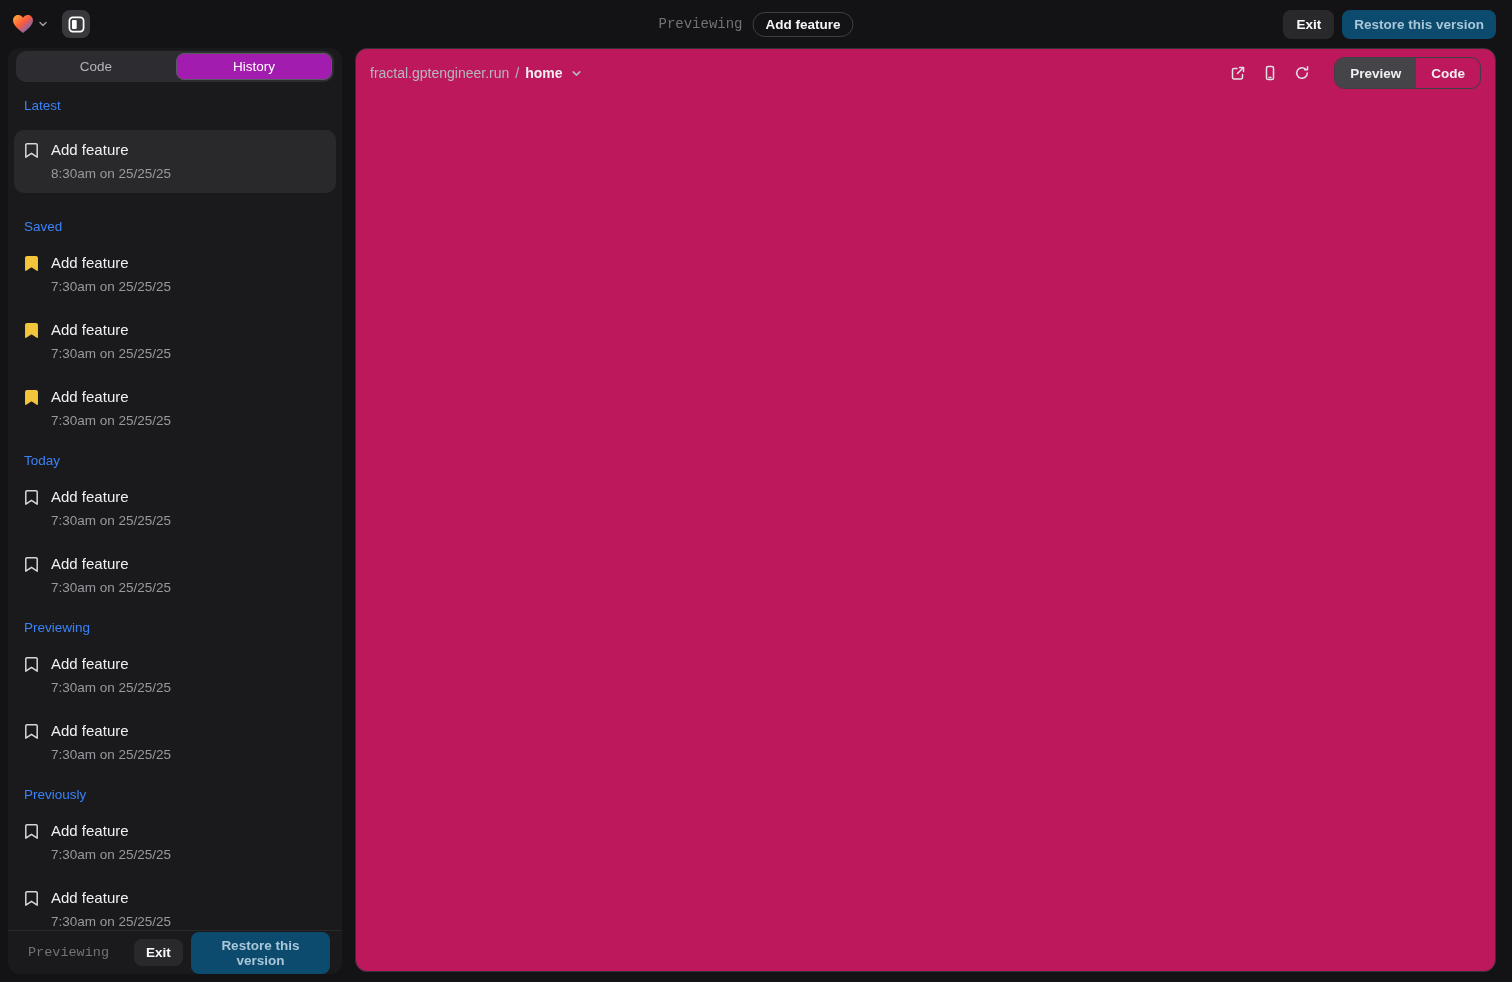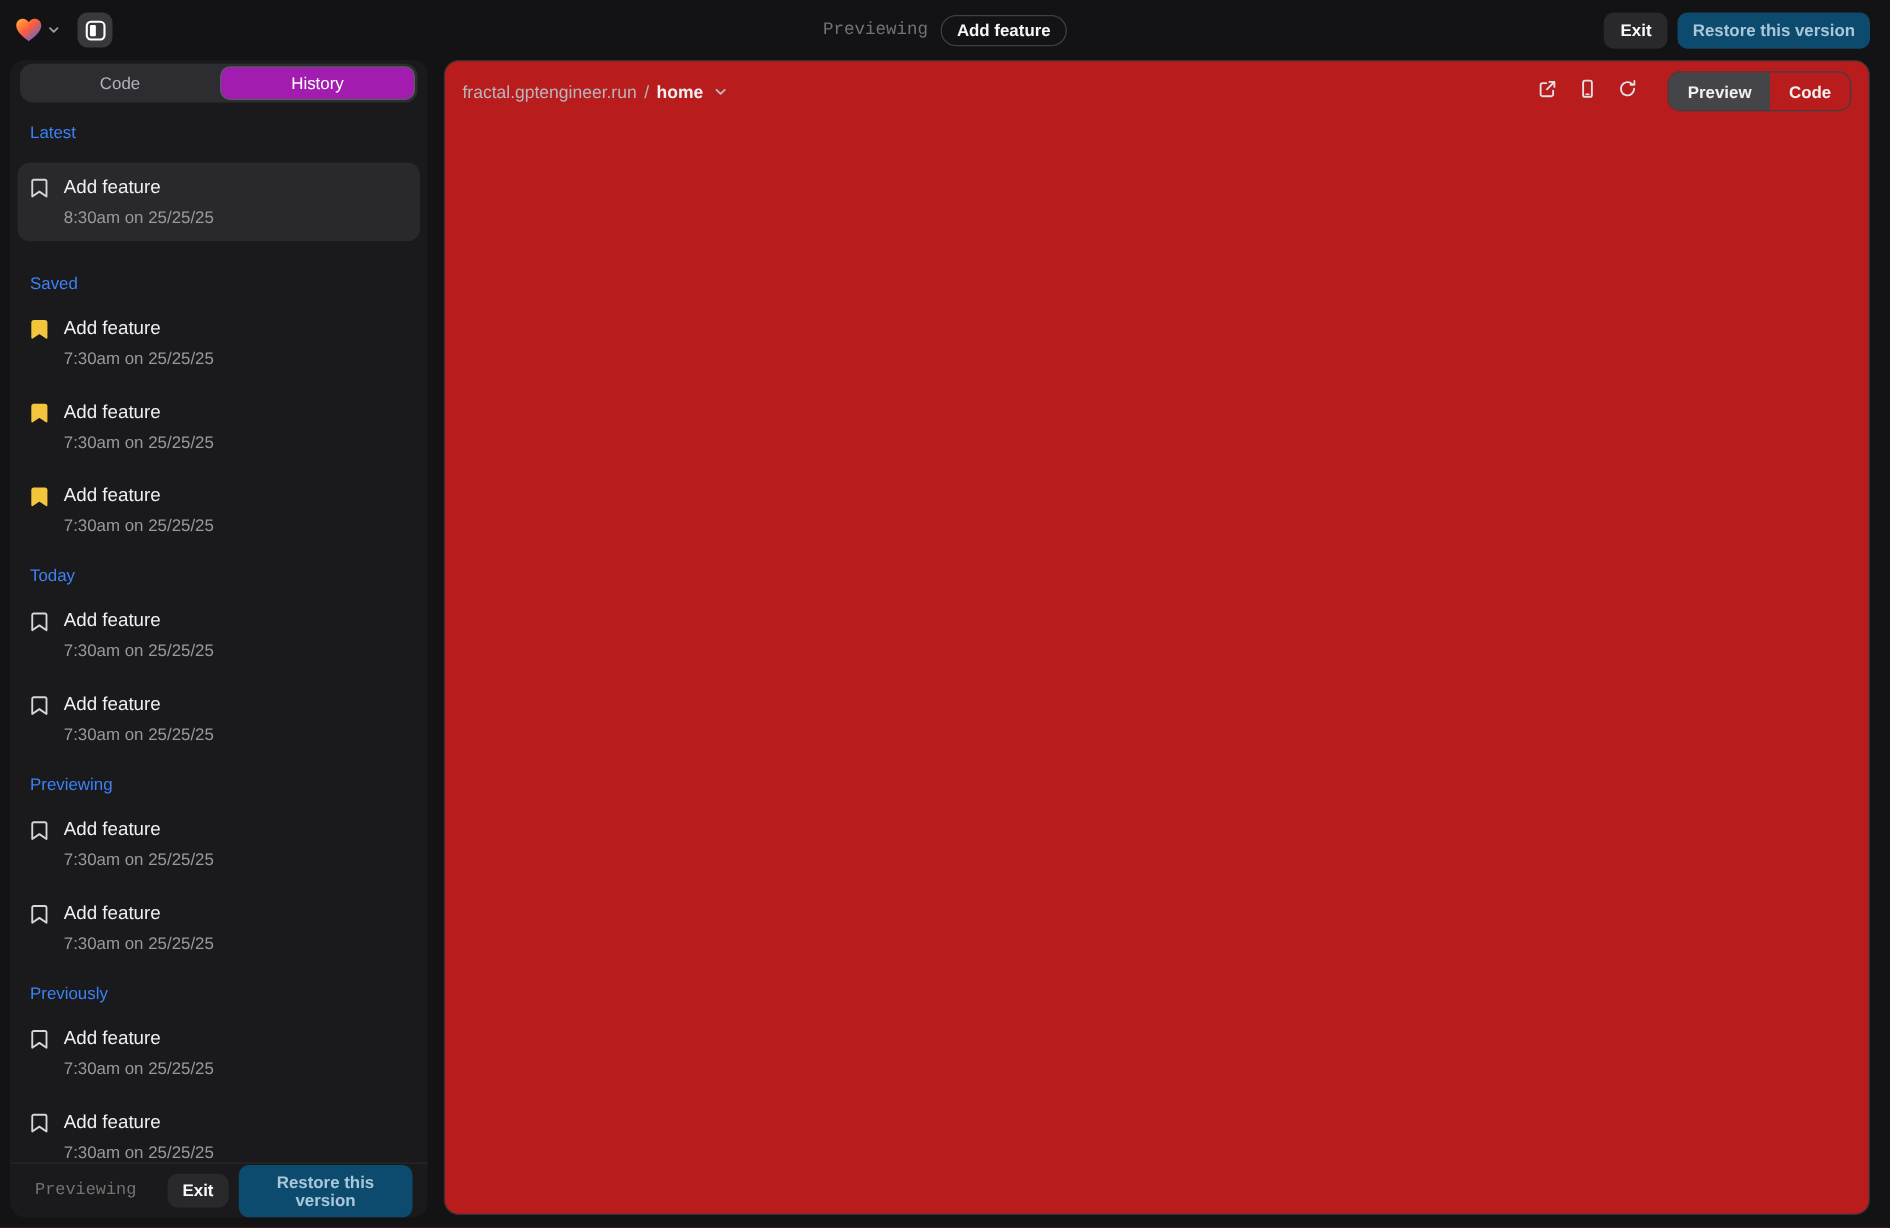--- a/index.html
+++ b/index.html
@@ -80,31 +80,31 @@
     flex: none; border-top: 1px solid #29292c;
     height: 44px; display: flex; align-items: center; padding: 0 12px 0 20px; gap: 8px;
   }
   .sidebar-footer .previewing-label { font-size: 13.5px; flex: 1; }
   .sidebar-footer .btn-exit { padding: 6px 12px; }
   .sidebar-footer .btn-restore { padding: 6px 11px; }
 
   
   .preview-panel {
     position: absolute; left: 355px; top: 48px; right: 16px; bottom: 10px;
-    background: #b91c1c; border: 1px solid #333337; border-radius: 12px;
+    background: #be185d; border: 1px solid #333337; border-radius: 12px;
     display: flex; flex-direction: column;
   }
   .preview-header {
     flex: none; height: 48px; display: flex; align-items: center; padding: 0 14px;
   }
   .url-bar { display: flex; align-items: center; gap: 6px; font-size: 14px; cursor: pointer; }
   .url-host { color: #b7b7bc; }
   .url-sep { color: #b7b7bc; }
   .url-path { color: #f0f0f2; font-weight: 600; }
-  .preview-header-right { margin-left: auto; display: flex; gap: 4px; }
+  .preview-header-right { margin-left: auto; display: flex; align-items: center; gap: 4px; }
   .icon-btn {
     width: 28px; height: 28px; background: transparent; border: none; border-radius: 6px;
     display: flex; align-items: center; justify-content: center; cursor: pointer;
   }
   .view-toggle {
     margin-left: 14px; display: flex; border: 1px solid #3e3e43; border-radius: 10px;
     overflow: hidden; height: 32px;
   }
   .view-seg {
     border: none; background: transparent; color: #f0f0f2;

